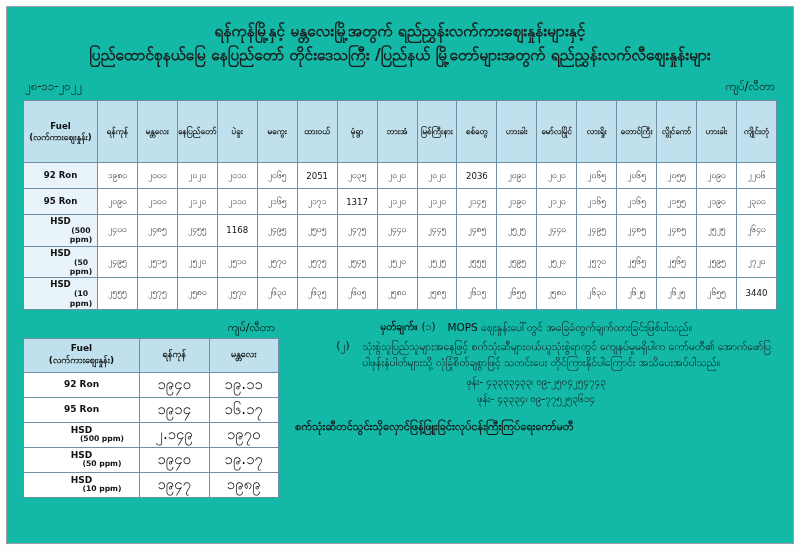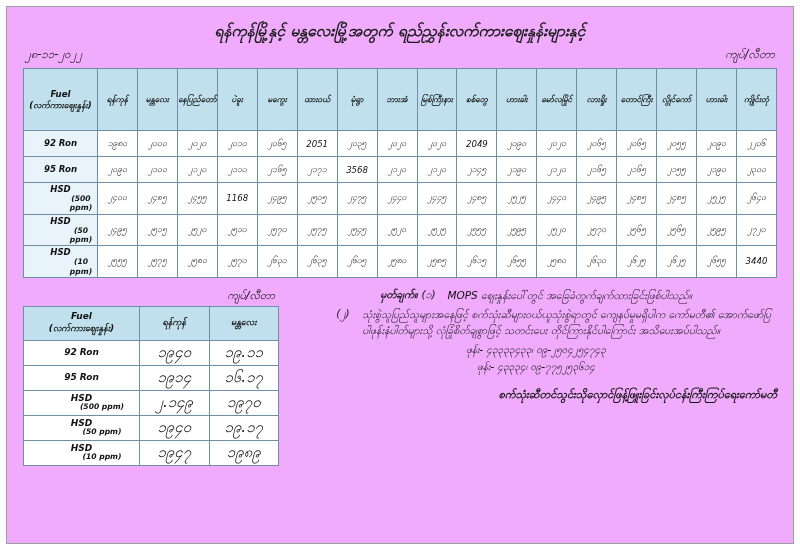--- a/index.html
+++ b/index.html
@@ -13,22 +13,21 @@
     position: relative;
     width: 800px; height: 550px;
     background: #fefefe;
     padding: 8px 10px;
   }
   .frame {
     position: absolute;
     left: 6px; top: 6px;
     width: 788px; height: 538px;
     border: 1px solid #9aa0a6;
-    background: #f0abfc;
-    font-style: italic;
+    background: #14b8a6;
   }
   .inner {
     position: relative;
     width: 100%; height: 100%;
     padding: 8px 12px;
   }
 
   
   .title-block {
     text-align: center;
@@ -39,21 +38,21 @@
     font-weight: bold;
     color: #1a1a1a;
     letter-spacing: 0px;
     line-height: 1.55;
   }
 
   .date-row {
     display: flex;
     justify-content: space-between;
     align-items: flex-end;
-    margin-top: 4px;
+    margin-top: 12px;
     padding: 0 6px;
     font-size: 11.5px;
     color: #111;
   }
   .date-left { font-weight: normal; }
   .date-right { font-weight: normal; }
 
   
   table.grid {
     border-collapse: collapse;
@@ -150,35 +149,36 @@
     margin-right: 4px;
   }
   .note-num { width: 26px; flex: 0 0 26px; text-align: left; }
   .note-text { line-height: 1.5; }
   .phone {
     text-align: center;
     font-size: 10px;
     margin-top: 2px;
   }
   .footer-org {
-    text-align: right;
+    text-align: left;
     font-weight: bold;
     font-size: 11px;
     margin-top: 12px;
   }
 </style>
 </head>
 <body>
 
 <div class="page">
   <div class="frame">
     <div class="inner">
 
       <div class="title-block">
         <div class="title-line">ရန်ကုန်မြို့နှင့် မန္တလေးမြို့အတွက် ရည်ညွှန်းလက်ကားဈေးနှုန်းများနှင့်</div>
+        <div class="title-line">ပြည်ထောင်စုနယ်မြေ နေပြည်တော် တိုင်းဒေသကြီး /ပြည်နယ် မြို့တော်များအတွက် ရည်ညွှန်းလက်လီဈေးနှုန်းများ</div>
       </div>
 
       <div class="date-row">
         <div class="date-left">၂၈-၁၁-၂၀၂၂</div>
         <div class="date-right">ကျပ်/လီတာ</div>
       </div>
 
       <div class="main-wrap">
         <table class="grid main">
           <thead>
@@ -213,40 +213,40 @@
               </td>
               <td>၁၉၈၀</td>
               <td>၂၀၀၀</td>
               <td>၂၀၂၀</td>
               <td>၂၀၁၀</td>
               <td>၂၀၆၅</td>
               <td>2051</td>
               <td>၂၀၃၅</td>
               <td>၂၀၂၀</td>
               <td>၂၀၂၀</td>
-              <td>2049</td>
+              <td>2036</td>
               <td>၂၀၉၀</td>
               <td>၂၀၂၀</td>
               <td>၂၀၆၅</td>
               <td>၂၀၆၅</td>
               <td>၂၀၅၅</td>
               <td>၂၀၉၀</td>
               <td>၂၂၀၆</td>
             </tr>
             <tr>
               <td class="rowlabel">
                 <span>95 Ron</span>
               </td>
               <td>၂၀၉၀</td>
               <td>၂၁၀၀</td>
               <td>၂၁၂၀</td>
               <td>၂၁၁၀</td>
               <td>၂၁၆၅</td>
               <td>၂၁၇၁</td>
-              <td>3568</td>
+              <td>1317</td>
               <td>၂၁၂၀</td>
               <td>၂၁၂၀</td>
               <td>၂၁၄၅</td>
               <td>၂၁၉၀</td>
               <td>၂၁၂၀</td>
               <td>၂၁၆၅</td>
               <td>၂၁၆၅</td>
               <td>၂၁၅၅</td>
               <td>၂၁၉၀</td>
               <td>၂၃၀၀</td>

